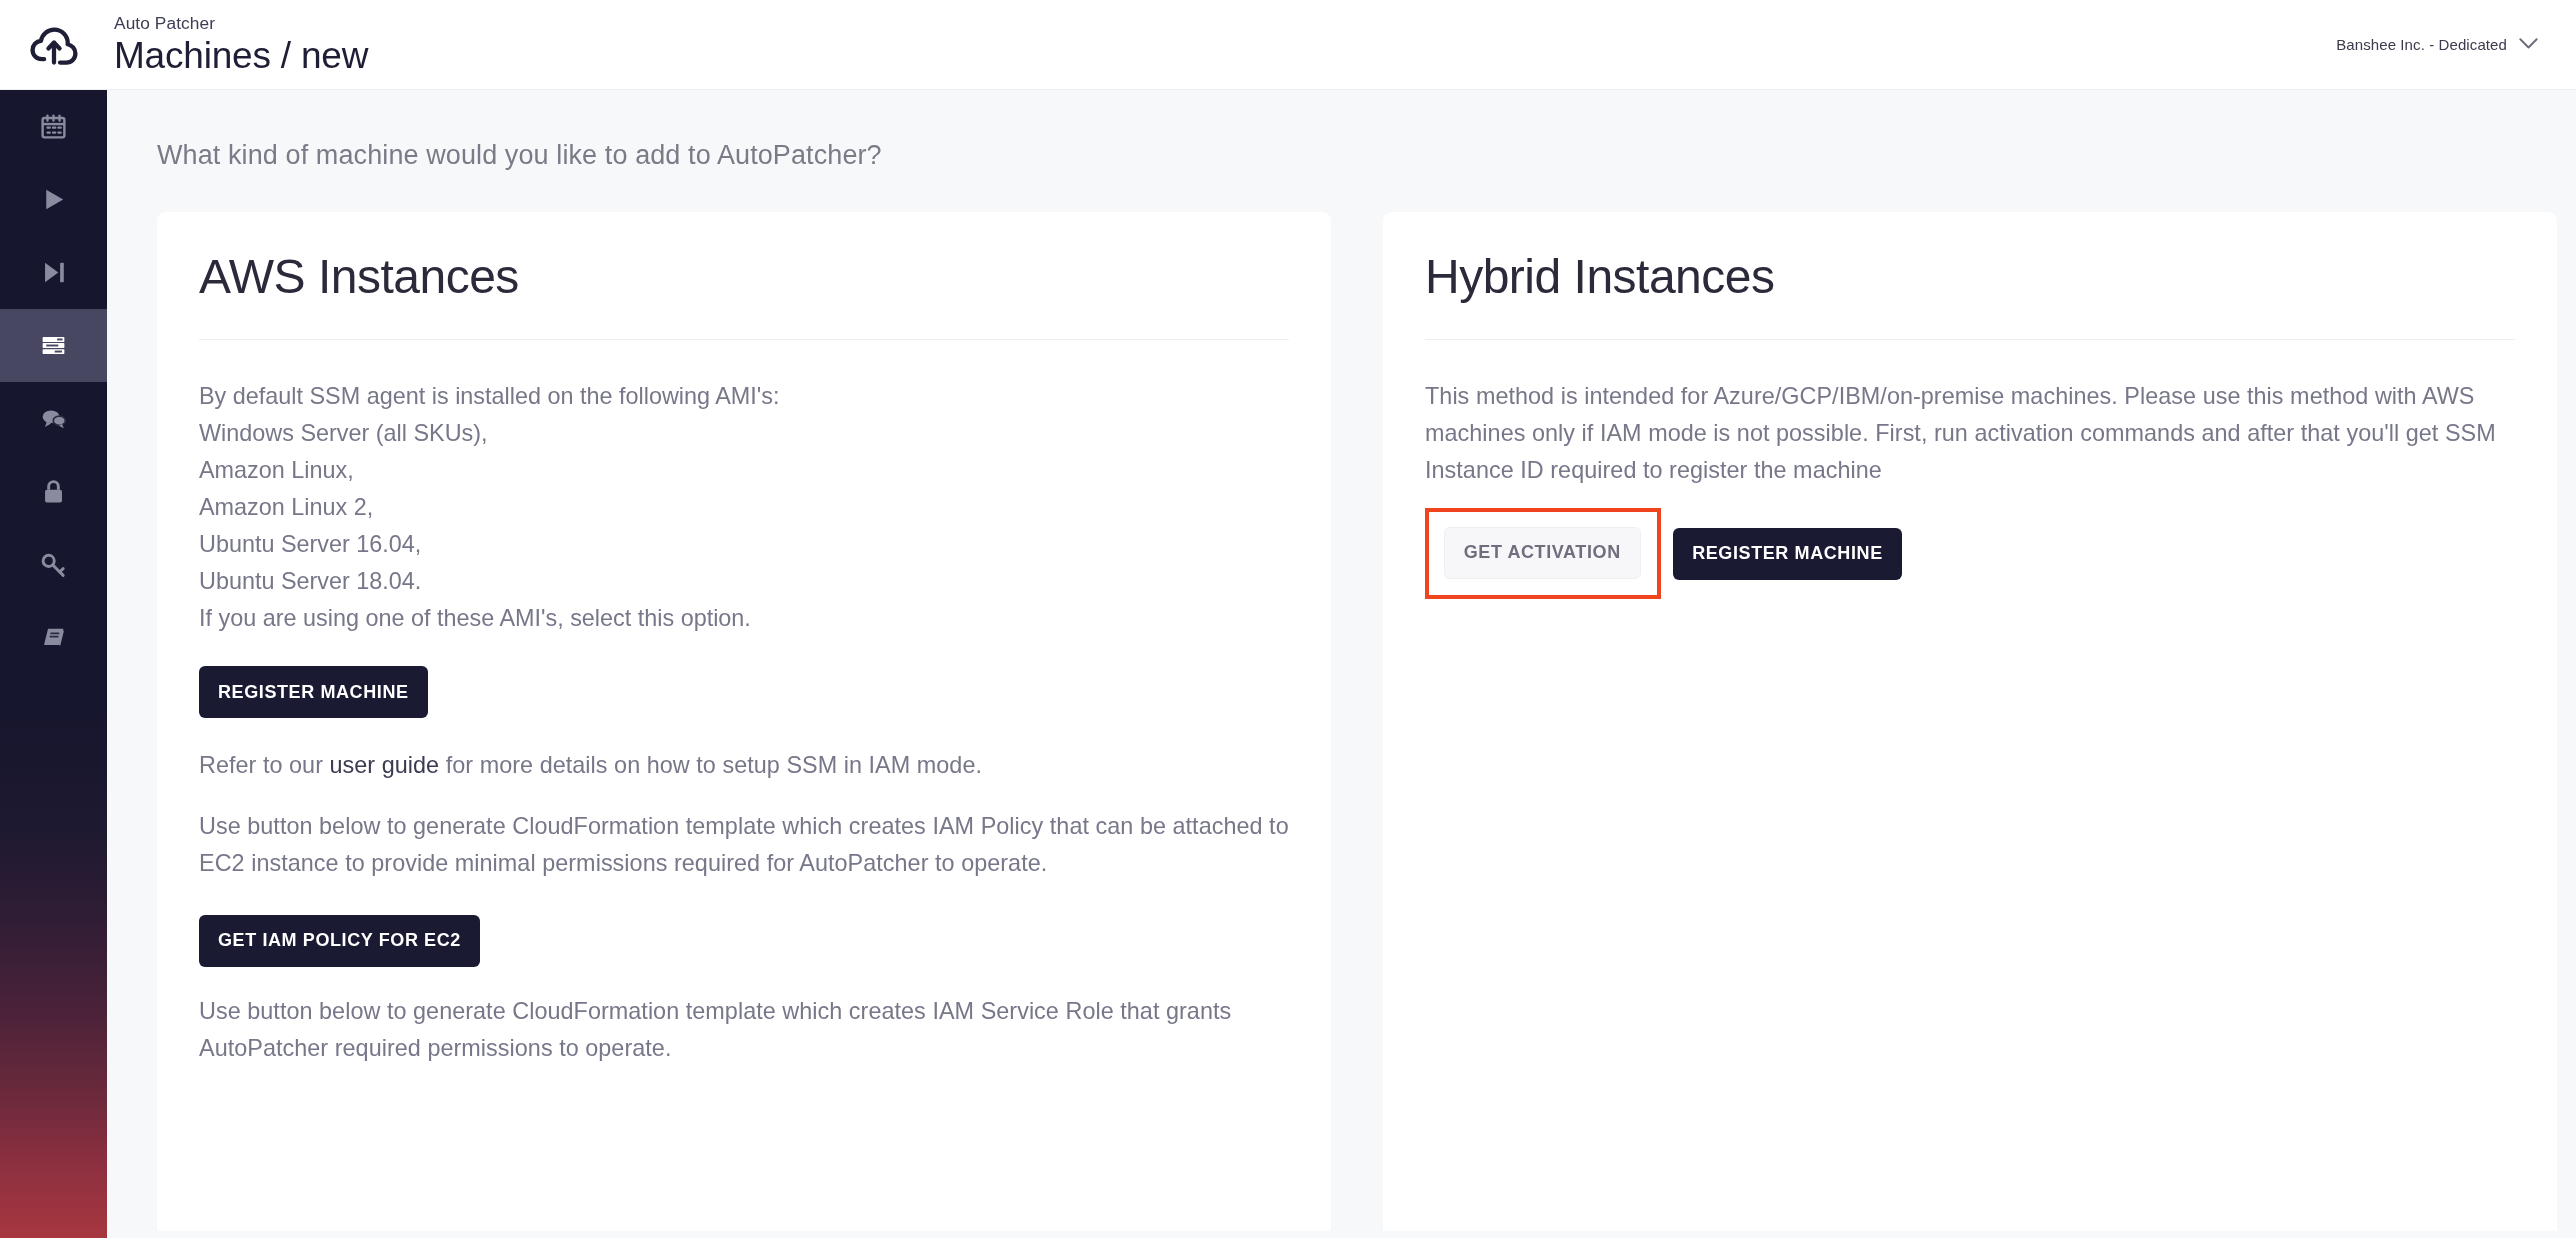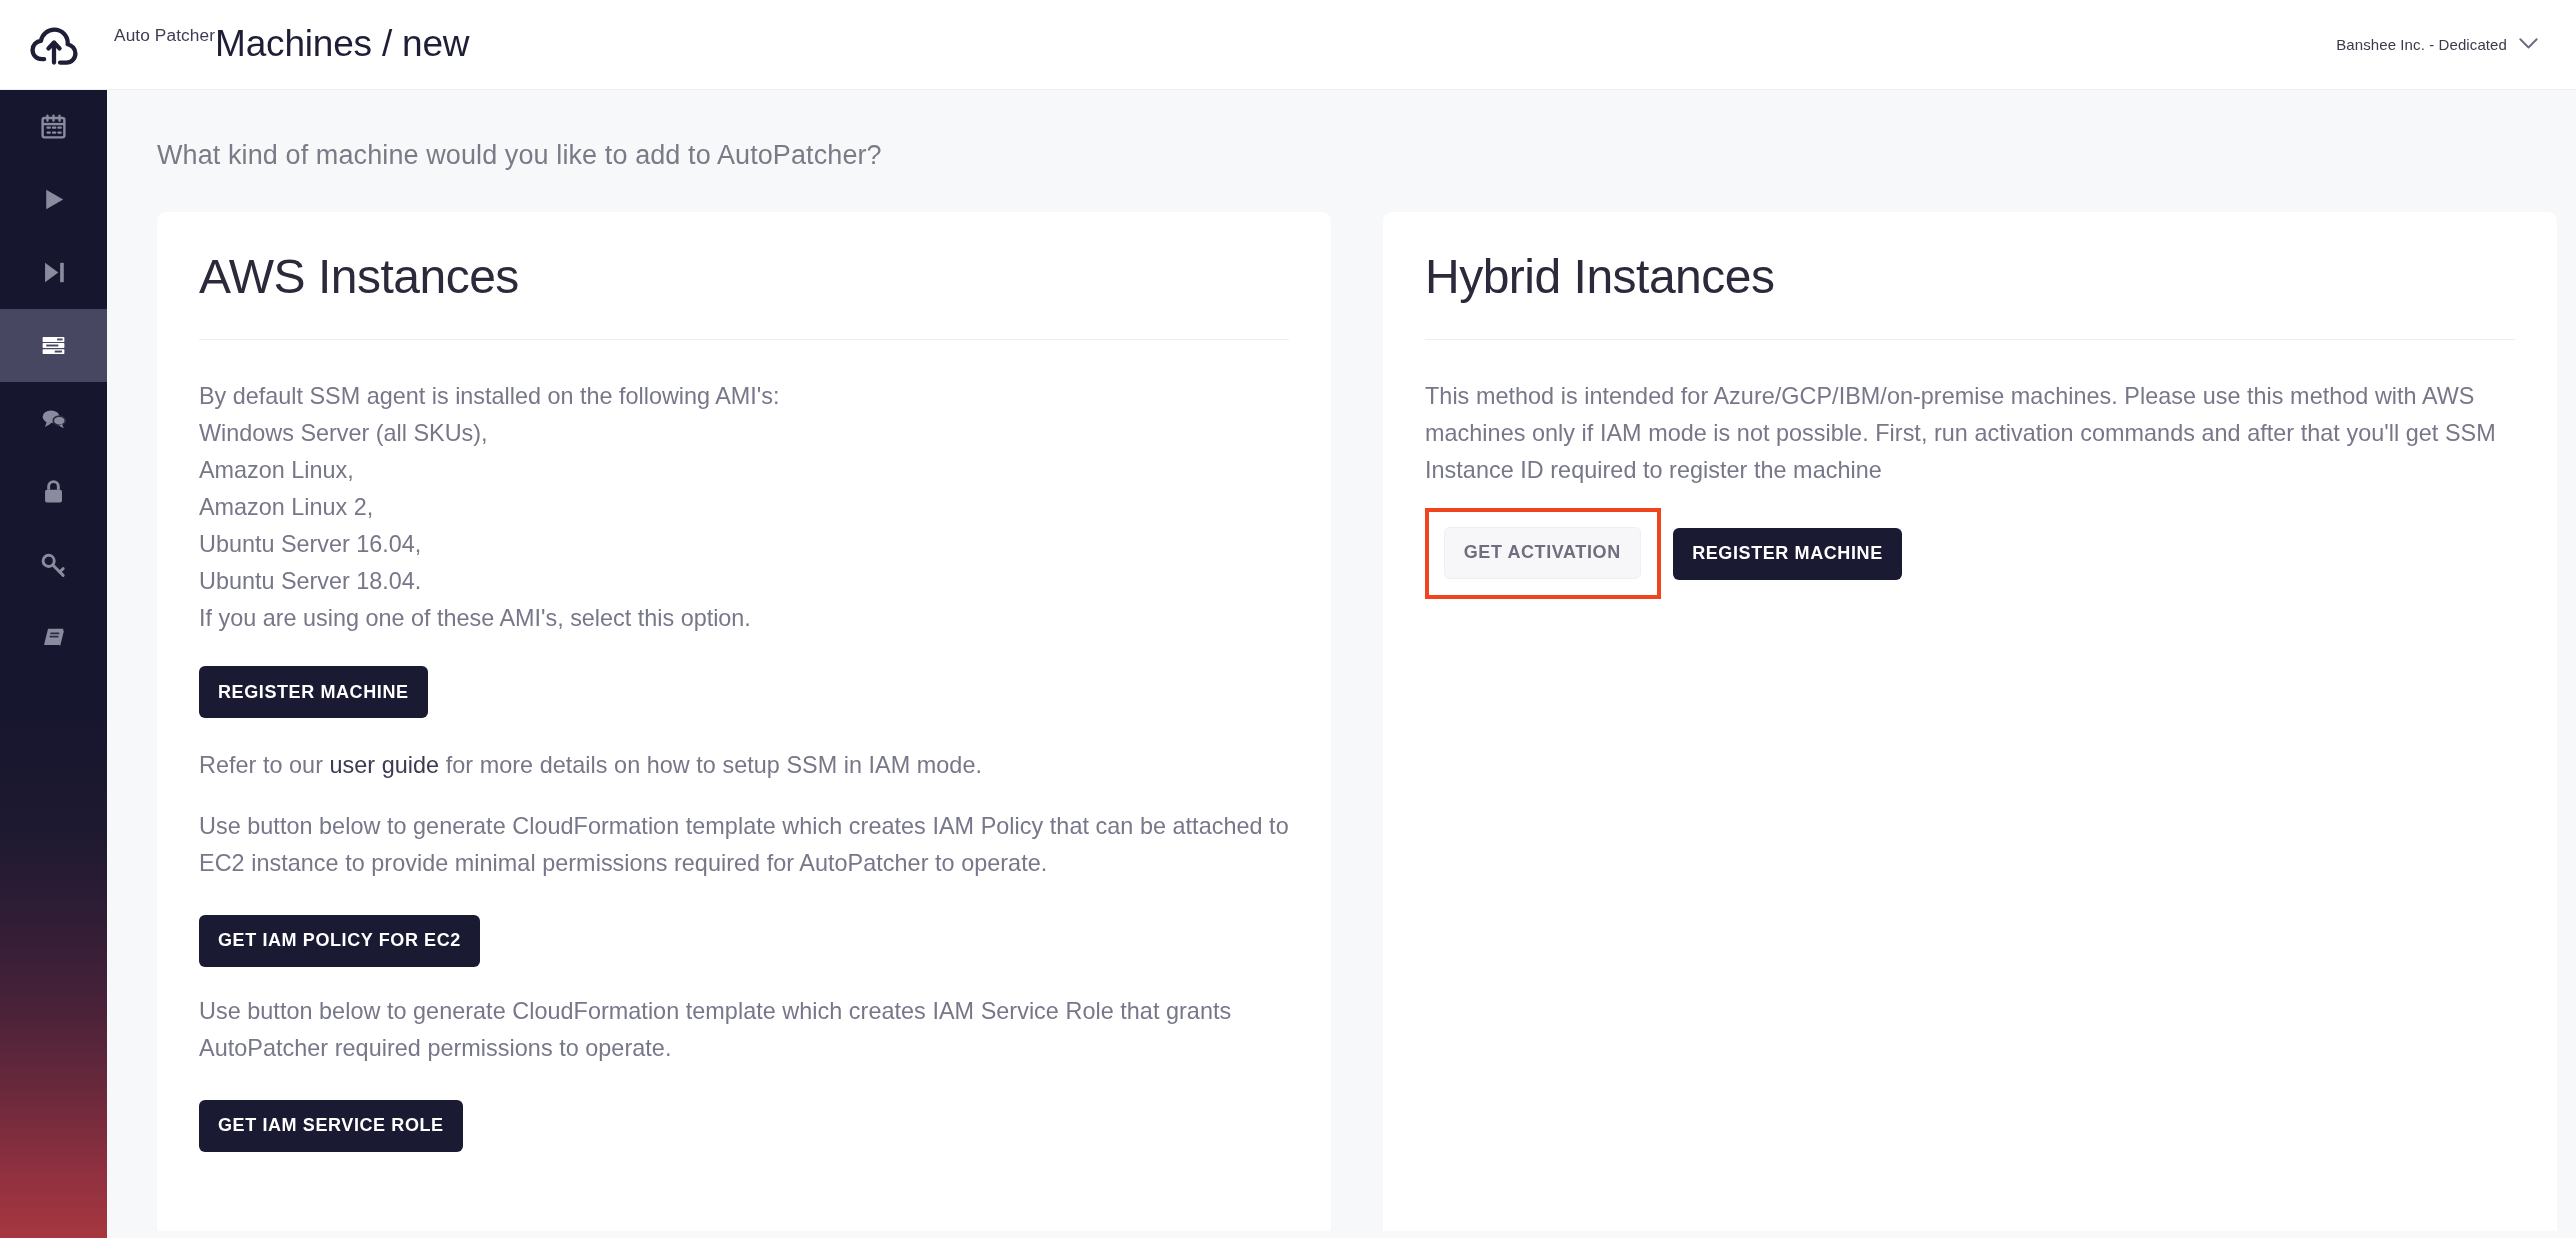--- a/index.html
+++ b/index.html
@@ -28,21 +28,21 @@
     width: 107px;
     height: 90px;
     display: flex;
     align-items: center;
     justify-content: center;
     flex: 0 0 107px;
   }
   .brand-logo svg { display: block; }
   .titles {
     display: flex;
-    flex-direction: row;
+    flex-direction: column;
     justify-content: center;
     margin-left: 7px;
   }
   .eyebrow {
     font-size: 17.3px;
     color: #3c3c55;
     letter-spacing: 0.1px;
     line-height: 1.25;
     margin-bottom: 2.6px;
   }
@@ -332,23 +332,20 @@
       </div>
 
       <div class="body-text">Use button below to generate CloudFormation template which creates IAM Policy that can be attached to EC2 instance to provide minimal permissions required for AutoPatcher to operate.</div>
 
       <div class="btn-gap">
         <button class="btn">GET IAM POLICY FOR EC2</button>
       </div>
 
       <div class="body-text" style="margin-top:26px">Use button below to generate CloudFormation template which creates IAM Service Role that grants AutoPatcher required permissions to operate.</div>
 
-      <div class="btn-gap">
-        <button class="btn">GET IAM SERVICE ROLE</button>
-      </div>
     </div>
 
     <div class="card">
       <div class="card-title">Hybrid Instances</div>
       <div class="divider"></div>
 
       <div class="body-text">This method is intended for Azure/GCP/IBM/on-premise machines. Please use this method with AWS machines only if IAM mode is not possible. First, run activation commands and after that you'll get SSM Instance ID required to register the machine</div>
 
       <div class="hybrid-actions">
         <span class="highlight-box">

